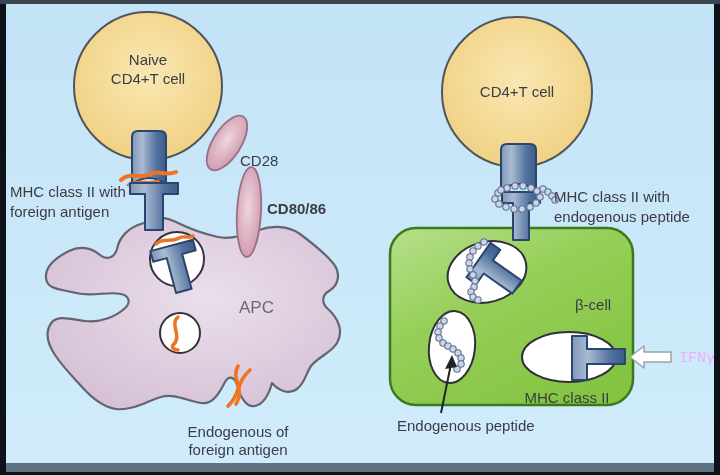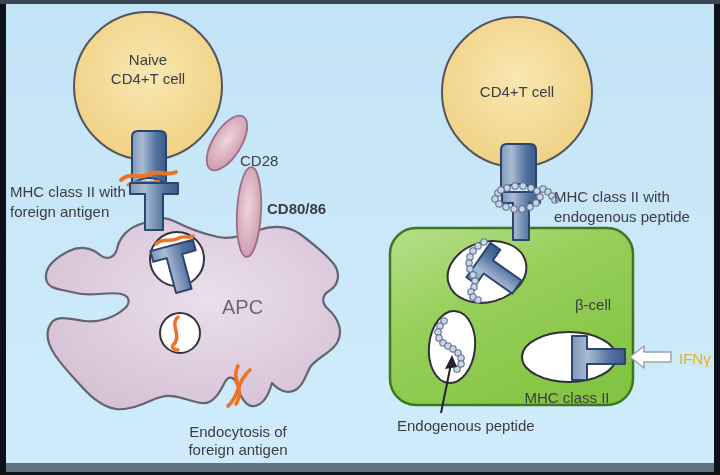--- a/index.html
+++ b/index.html
@@ -3,21 +3,21 @@
 <meta charset="utf-8">
 <style>
   html,body{margin:0;padding:0;background:#0d1218;}
   .stage{position:relative;width:720px;height:475px;overflow:hidden;
          font-family:"Liberation Sans","DejaVu Sans",sans-serif;}
   .stage svg{position:absolute;left:0;top:0;}
   .label{position:absolute;color:#3c3c44;font-size:15px;line-height:19px;
          white-space:nowrap;}
   .center{text-align:center;}
   .muted{color:#68687a;}
-  .gray{color:#eab308;}
+  .gray{color:#f0abfc;font-family:Liberation Mono, monospace;}
   .label span{display:block;}
 </style>
 </head>
 <body>
 
 <div class="stage">
 
 <svg viewBox="0 0 720 475" width="720" height="475">
   <defs>
     <linearGradient id="bgGrad" x1="0" y1="0" x2="0" y2="1">
@@ -181,24 +181,24 @@
 
 <div class="label" style="left:240px;top:127px;margin-top:24px;">CD28</div>
 
 <div class="label" style="left:267px;top:199px;font-weight:bold;">CD80/86</div>
 
 <div class="label" style="left:10px;top:182px;line-height:20px;">
   <span>MHC class II with</span>
   <span>foreign antigen</span>
 </div>
 
-<div class="label muted" style="left:222px;top:298px;width:52px;font-size:20px;text-align:left;">APC</div>
+<div class="label muted" style="left:222px;top:298px;width:52px;font-size:17px;text-align:right;">APC</div>
 
 <div class="label center" style="left:148px;top:423px;width:180px;line-height:18px;">
-  <span>Endocytosis of</span>
+  <span>Endogenous of</span>
   <span>foreign antigen</span>
 </div>
 
 <div class="label center" style="left:457px;top:82px;width:120px;">CD4+T cell</div>
 
 <div class="label" style="left:554px;top:187px;line-height:20px;">
   <span>MHC class II with</span>
   <span>endogenous peptide</span>
 </div>
 

